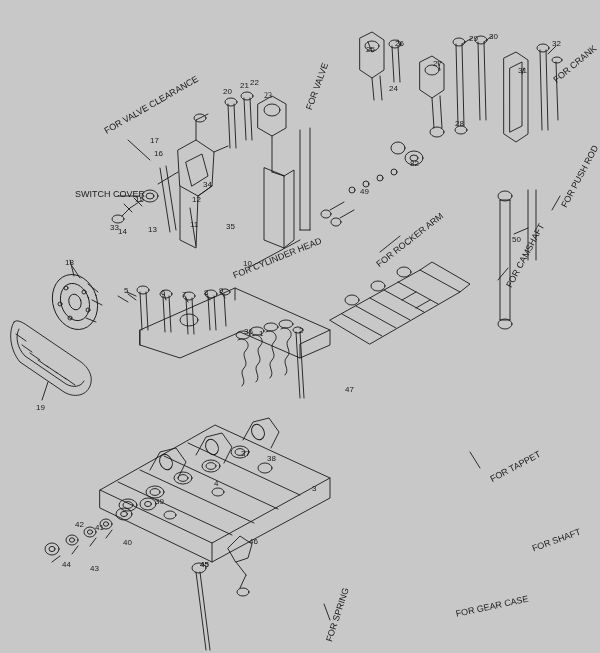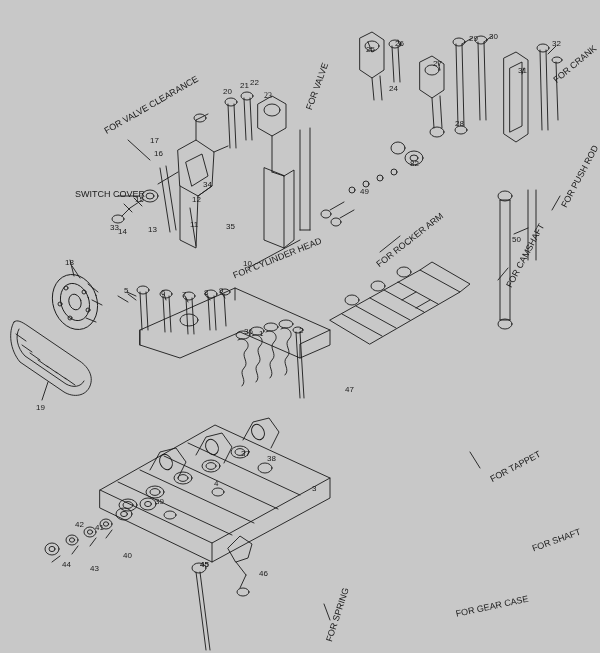--- a/index.html
+++ b/index.html
@@ -248,27 +248,27 @@
       <div class="lbl small" style="left: 489px; top: 33px; transform: rotate(0deg);">30</div>
       <div class="lbl small" style="left: 518px; top: 67px; transform: rotate(0deg);">31</div>
       <div class="lbl small" style="left: 552px; top: 40px; transform: rotate(0deg);">32</div>
       <div class="lbl small" style="left: 110px; top: 224px; transform: rotate(0deg);">33</div>
       <div class="lbl small" style="left: 203px; top: 181px; transform: rotate(0deg);">34</div>
       <div class="lbl small" style="left: 226px; top: 223px; transform: rotate(0deg);">35</div>
       <div class="lbl small" style="left: 244px; top: 328px; transform: rotate(0deg);">36</div>
       <div class="lbl small" style="left: 241px; top: 450px; transform: rotate(0deg);">37</div>
       <div class="lbl small" style="left: 267px; top: 455px; transform: rotate(0deg);">38</div>
       <div class="lbl small" style="left: 155px; top: 498px; transform: rotate(0deg);">39</div>
-      <div class="lbl small" style="left: 123px; top: 512px; transform: rotate(0deg); margin-top: 40px;">40</div>
+      <div class="lbl small" style="left: 123px; top: 499px; transform: rotate(0deg); margin-top: 40px;">40</div>
       <div class="lbl small" style="left: 95px; top: 524px; transform: rotate(0deg);">41</div>
       <div class="lbl small" style="left: 75px; top: 521px; transform: rotate(0deg);">42</div>
       <div class="lbl small" style="left: 90px; top: 565px; transform: rotate(0deg);">43</div>
       <div class="lbl small" style="left: 62px; top: 561px; transform: rotate(0deg);">44</div>
       <div class="lbl small" style="left: 200px; top: 561px; transform: rotate(0deg); font-weight: bold;">45</div>
-      <div class="lbl small" style="left: 259px; top: 538px; transform: rotate(0deg); margin-top: 32px;">46</div>
+      <div class="lbl small" style="left: 249px; top: 538px; transform: rotate(0deg);">46</div>
       <div class="lbl small" style="left: 345px; top: 344px; transform: rotate(0deg); margin-top: 42px;">47</div>
       <div class="lbl small" style="left: 410px; top: 160px; transform: rotate(0deg);">82</div>
       <div class="lbl small" style="left: 360px; top: 188px; transform: rotate(0deg);">49</div>
       <div class="lbl small" style="left: 512px; top: 236px; transform: rotate(0deg);">50</div>
     </div>
   <div id="annotations">
       <div class="lbl med" style="left: 103px; top: 128px; transform: rotate(-30deg);">FOR VALVE CLEARANCE</div>
       <div class="lbl med" style="left: 75px; top: 190px; transform: rotate(0deg);">SWITCH COVER</div>
       <div class="lbl med" style="left: 232px; top: 272px; transform: rotate(-22deg);">FOR CYLINDER HEAD</div>
       <div class="lbl med" style="left: 305px; top: 108px; transform: rotate(-70deg);">FOR VALVE</div>

